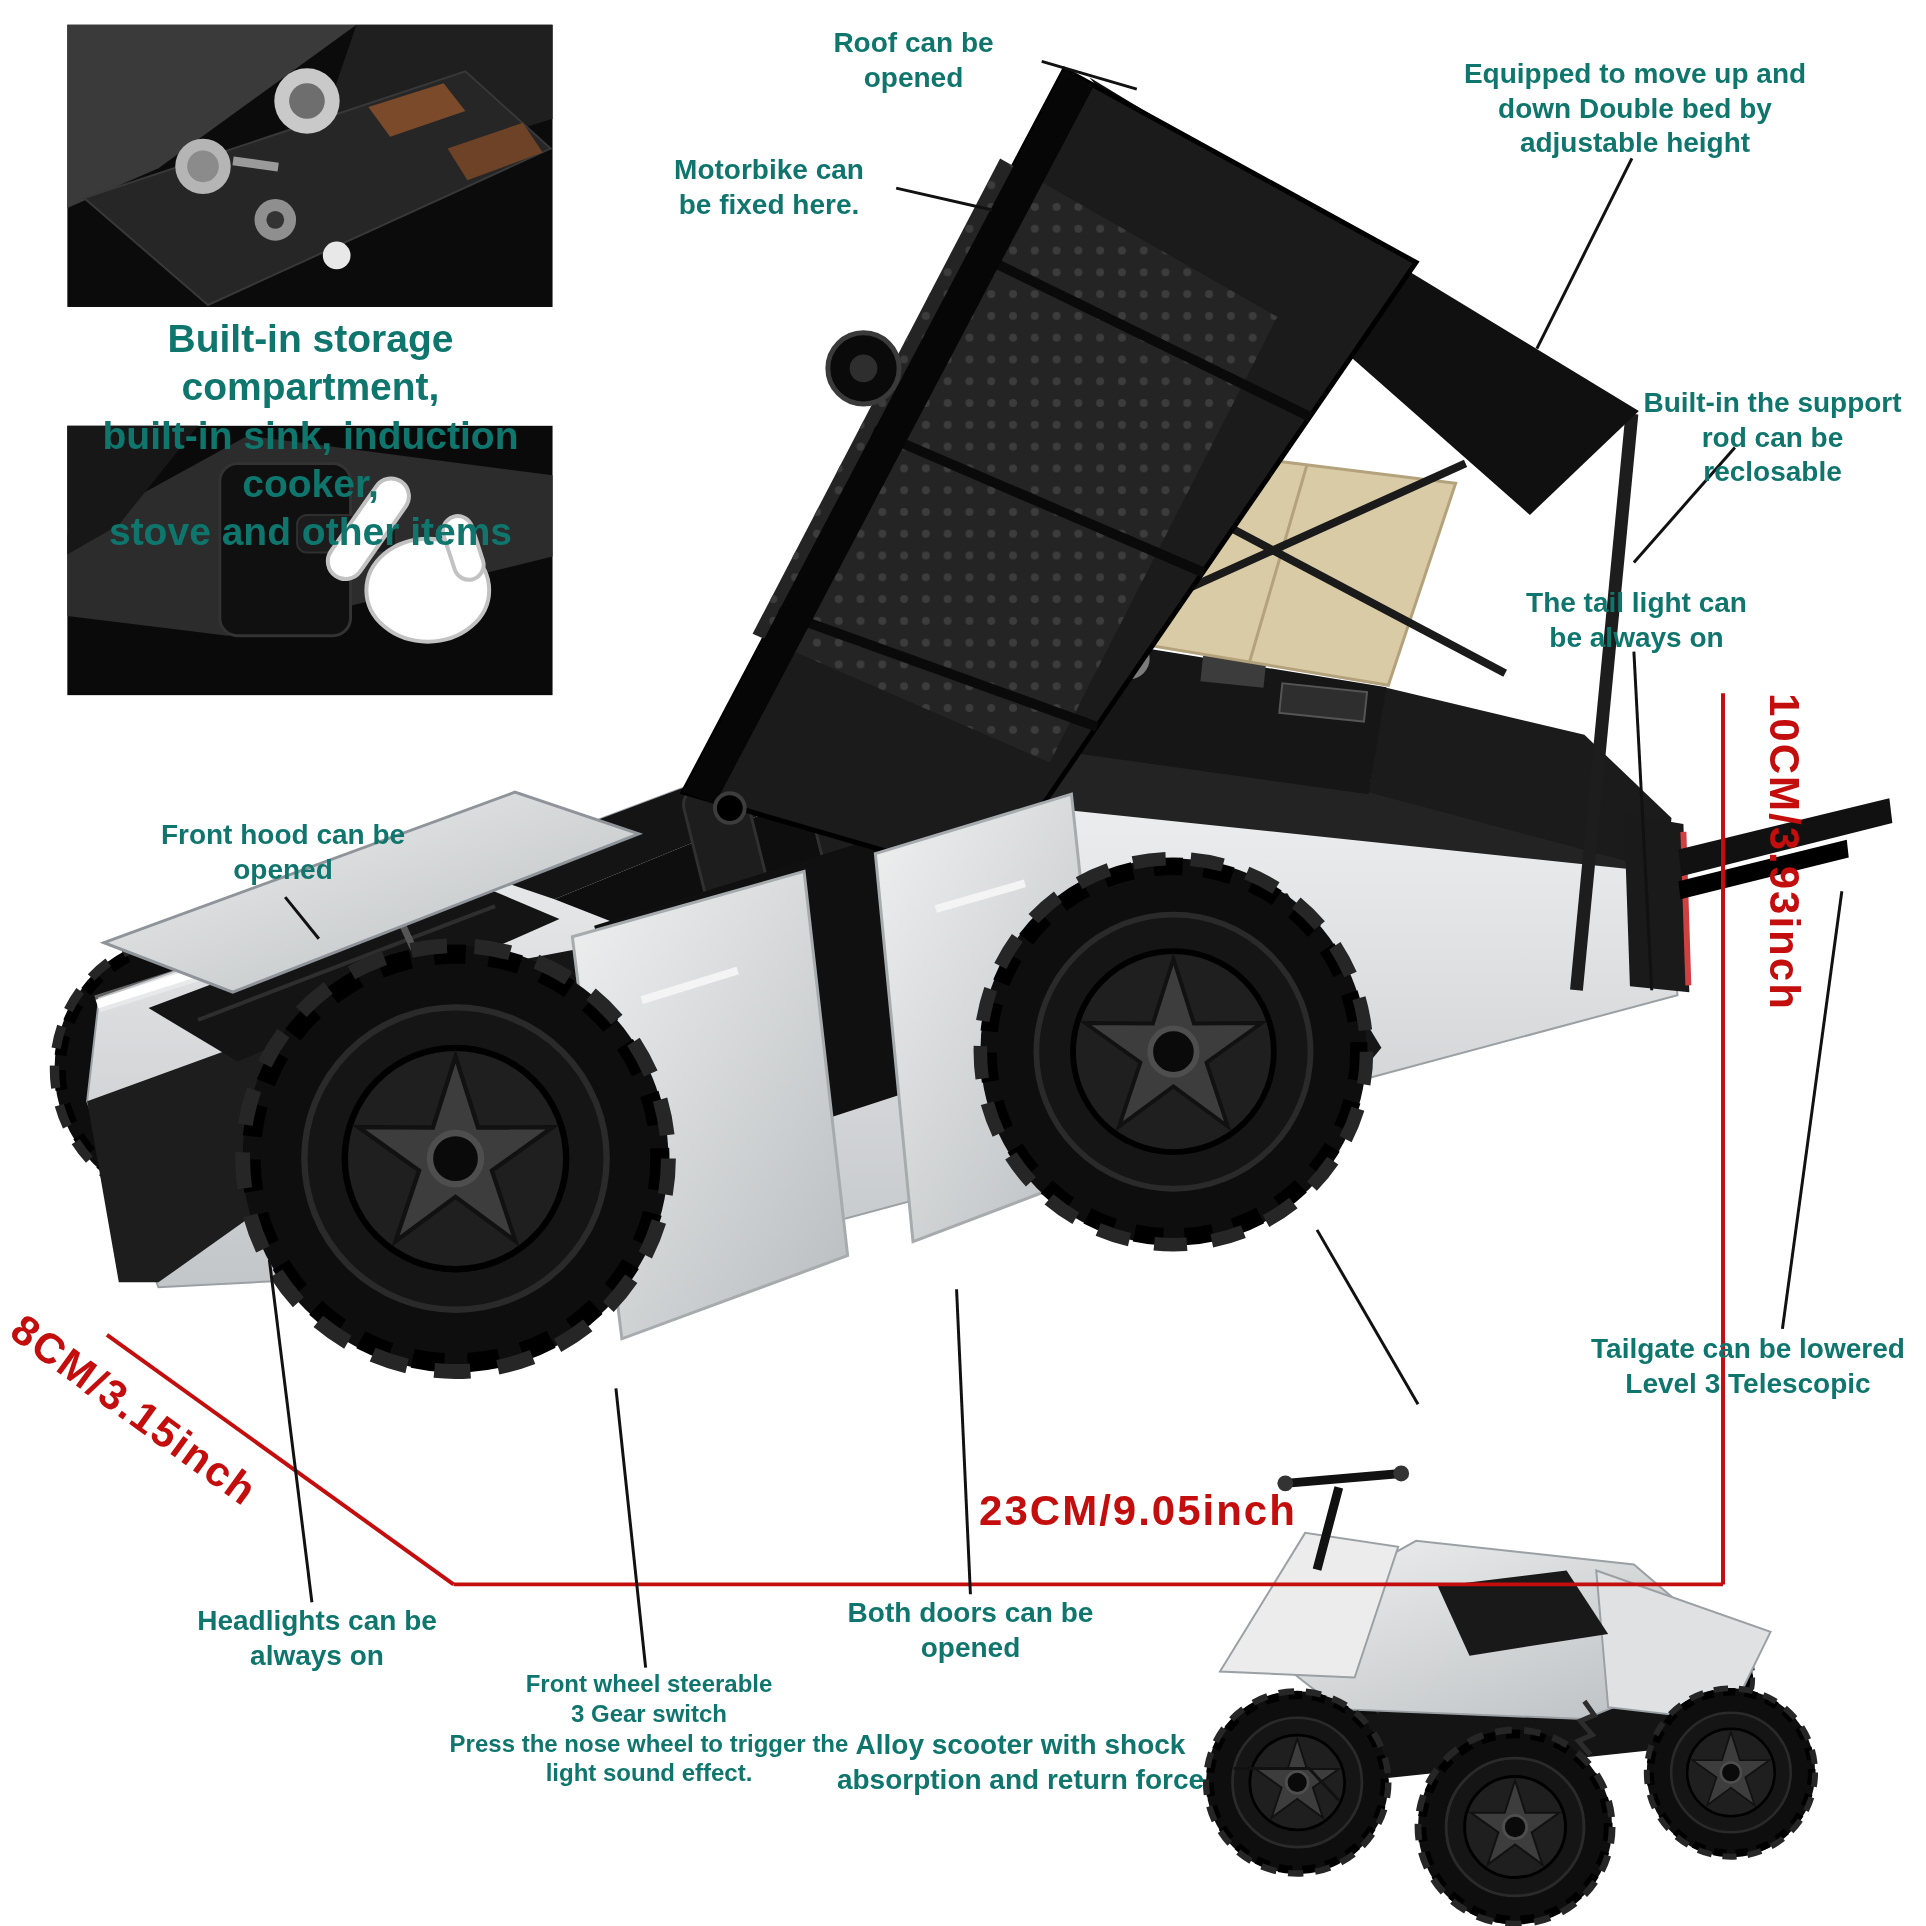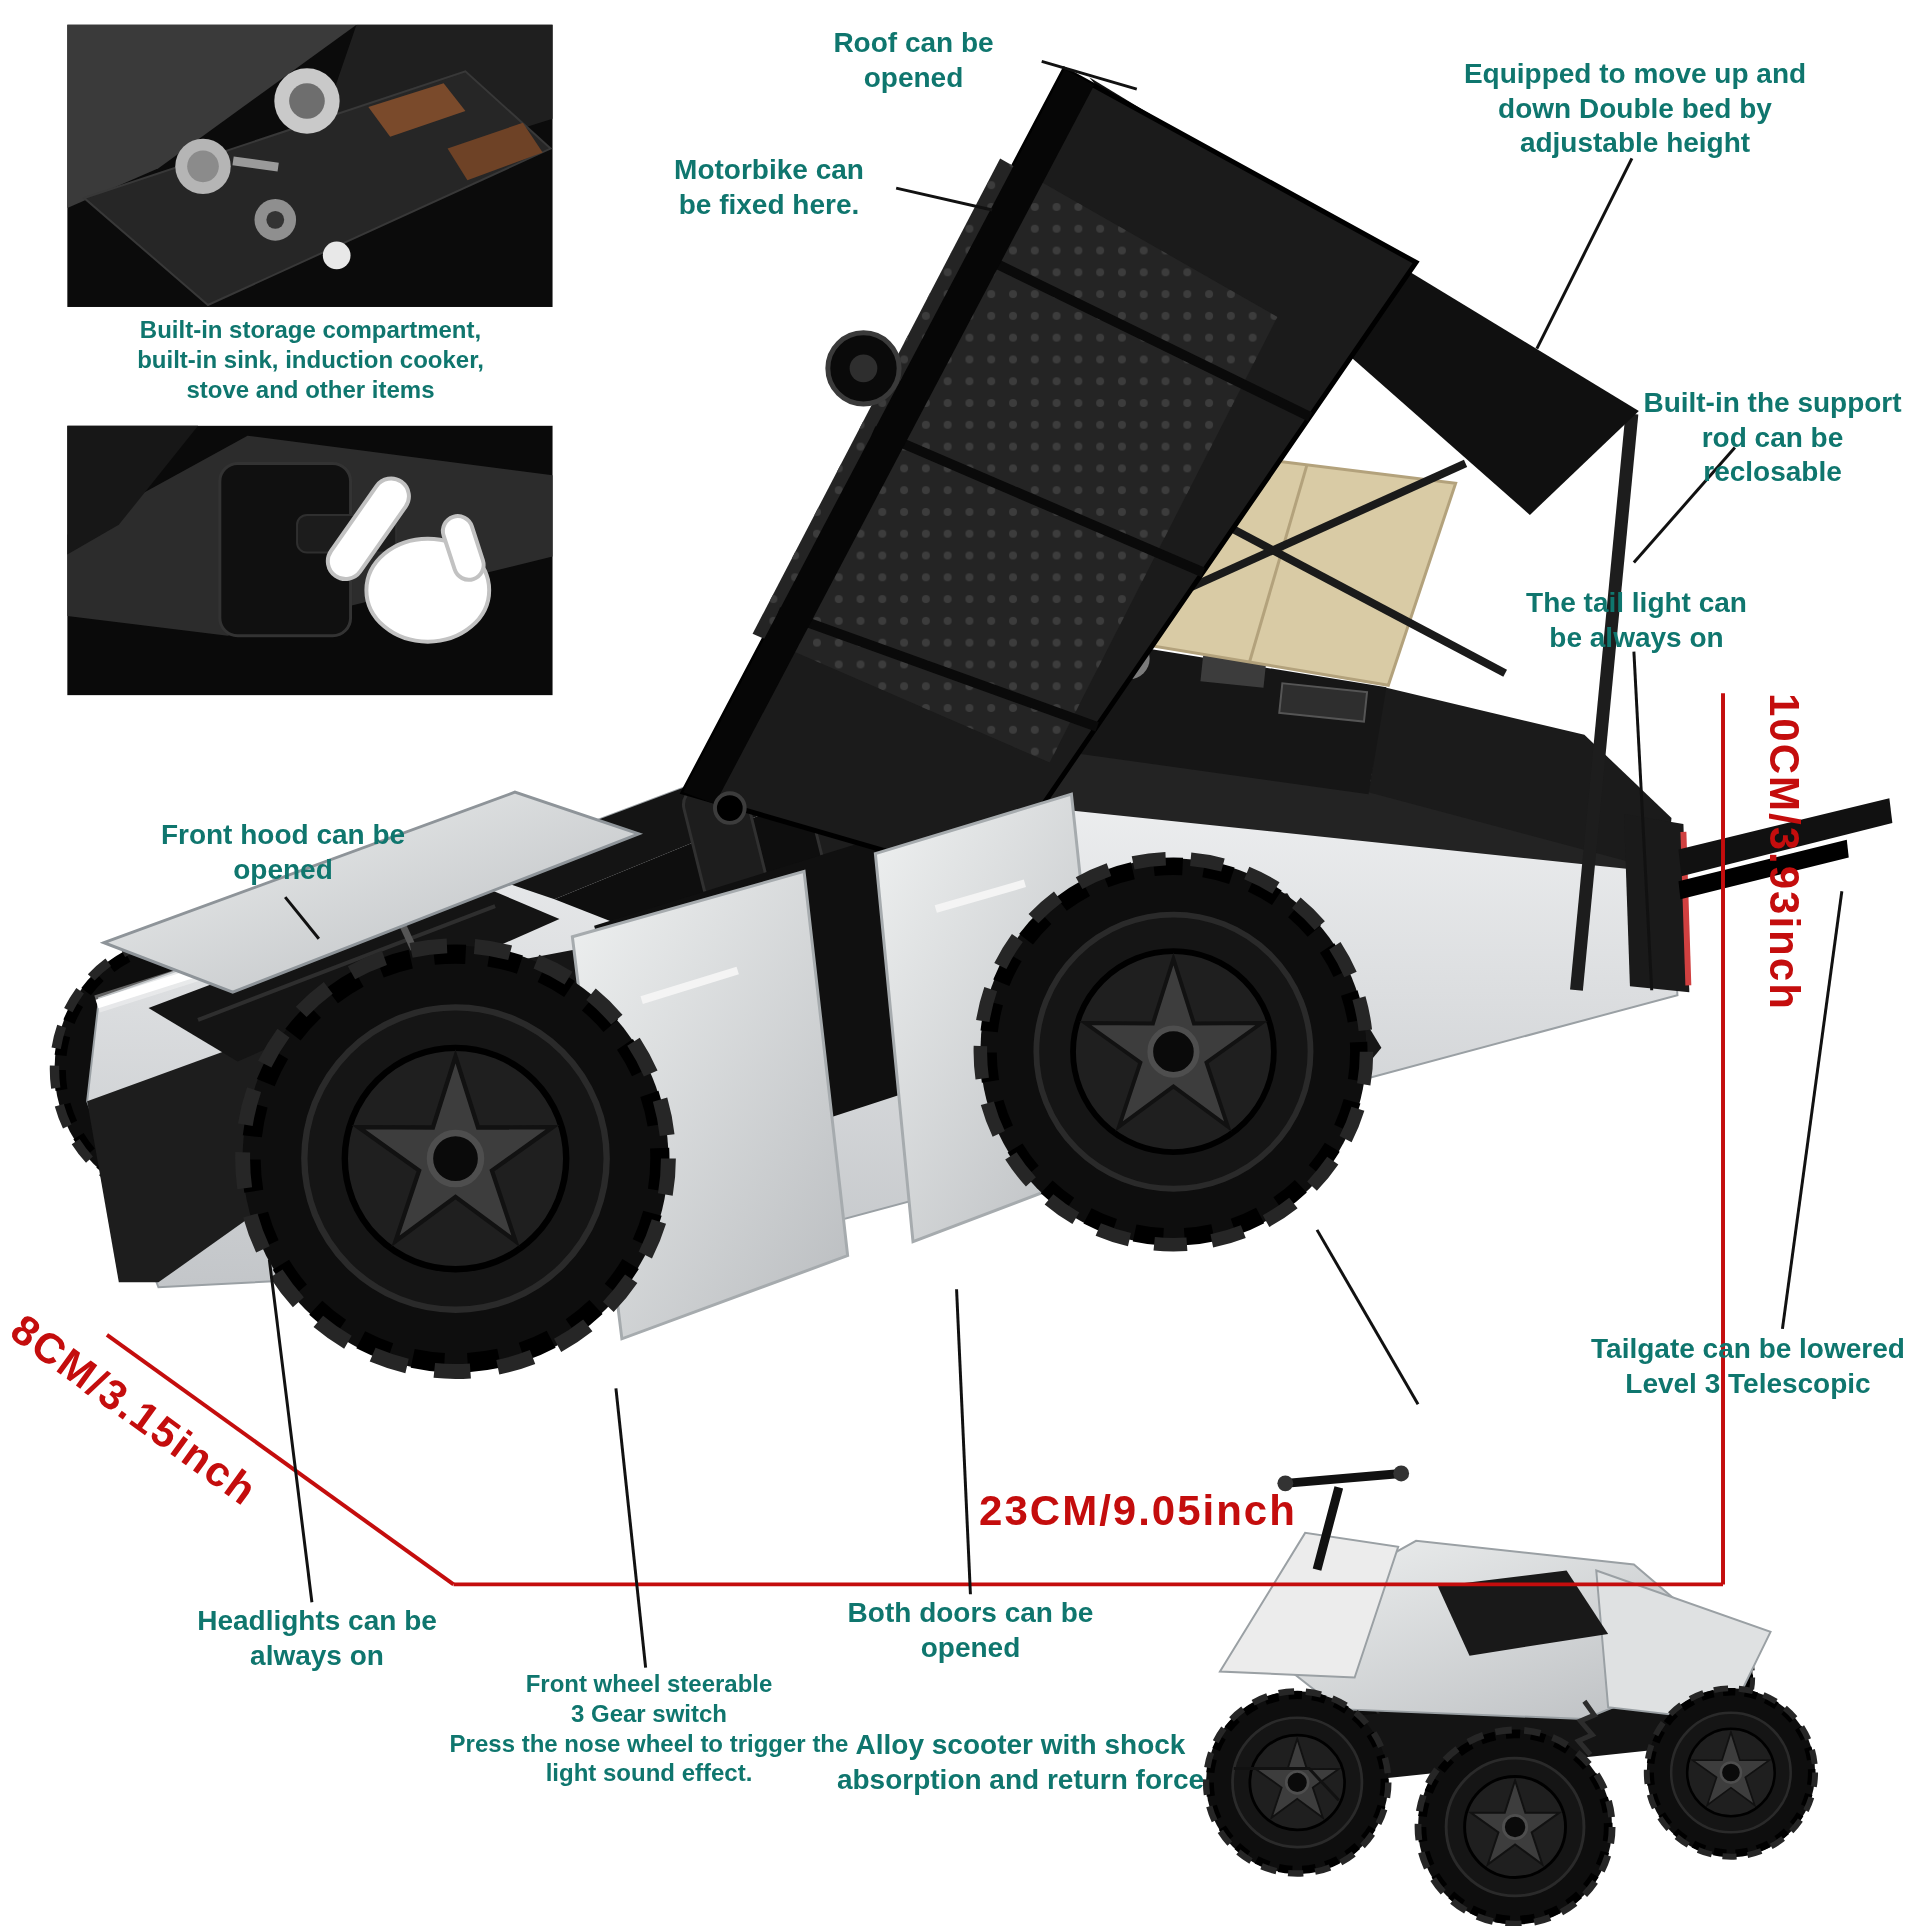--- a/index.html
+++ b/index.html
@@ -5,21 +5,21 @@
   html,body{margin:0;padding:0;background:#fff;}
   .page{
     position:relative;width:1927px;height:1927px;background:#ffffff;overflow:hidden;
     font-family:"Liberation Sans",sans-serif;
   }
   svg.art{position:absolute;left:0;top:0;}
   .co{
     position:absolute;font-weight:700;color:#0f766e;text-align:center;
     white-space:pre-line;font-size:28px;line-height:1.24;z-index:5;
   }
-  .cap{font-size:24px;}
+  .cap{font-size:39px;}
   .small{font-size:24px;}
   .dim{
     position:absolute;color:#c40d0d;font-weight:700;letter-spacing:2px;
     font-size:42px;white-space:nowrap;z-index:5;
   }
   .dim-v{transform:rotate(90deg);transform-origin:left top;}
   .dim-d{transform:rotate(36deg);transform-origin:left top;}
 </style>
 </head>
 <body>

